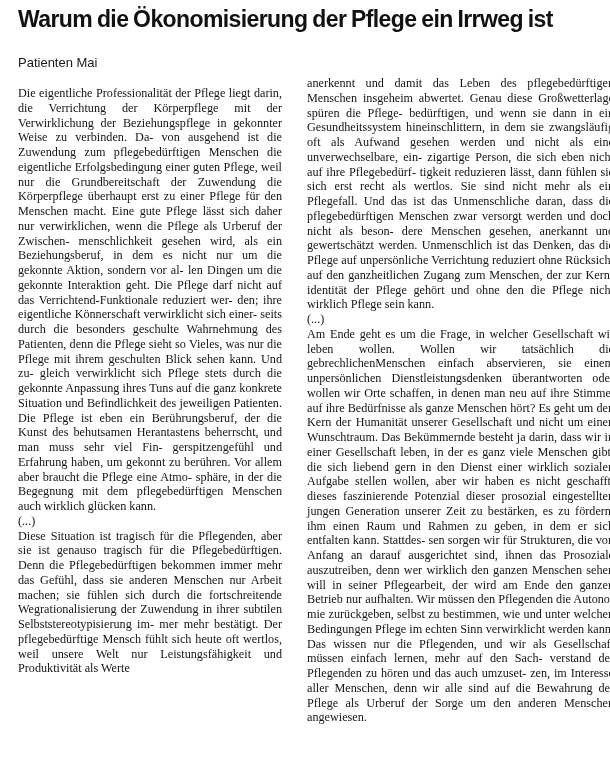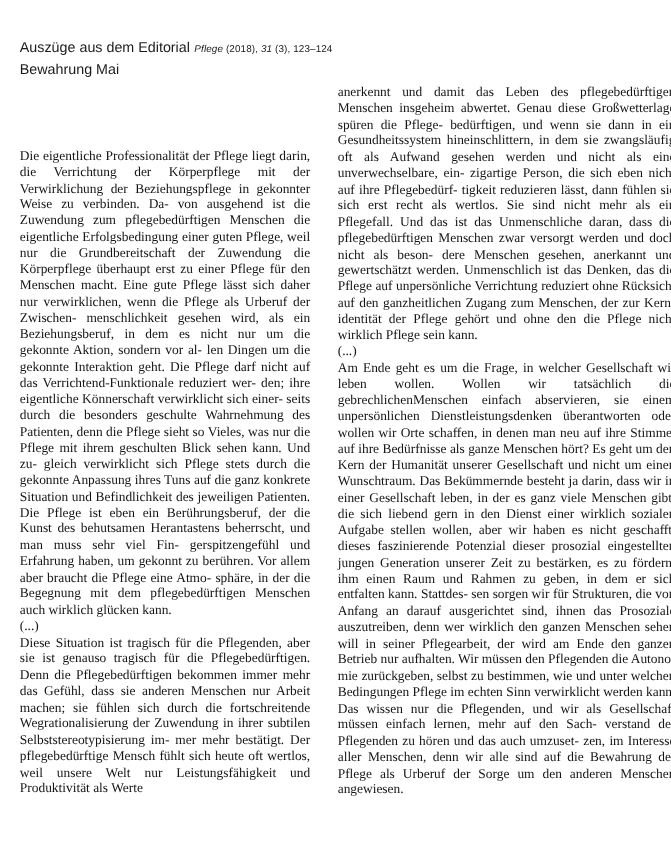--- a/index.html
+++ b/index.html
@@ -66,46 +66,43 @@
     font-family: "Liberation Serif", serif;
     font-size: 12.2px;
     line-height: 14.75px;
     text-align: justify;
     color: #141414;
   }
   .col-left {
     left: 18px;
     top: 86px;
     width: 264px;
-    margin-top: 48px;
   }
   .col-right {
     left: 307px;
     top: 76px;
     width: 307px;
   }
   .body-par {
     margin: 0;
     padding: 0;
   }
   .ellipsis-par {
     text-align: left;
   }
 </style>
 </head>
 <body>
 
 <div class="page">
 
+  <h1 class="title">Warum die Ökonomisierung der Pflege ein Irrweg ist</h1>
 
-  <div class="subtitle">
-    <span>Auszüge aus dem Editorial</span><span class="ref"><span class="it">Pflege</span><span> (2018), </span><span class="it">31</span><span> (3), 123–124</span></span>
-  </div>
 
-  <div class="author">Bewahrung Mai</div>
+  <div class="author">Patienten Mai</div>
 
   <div class="col col-left">
     <p class="body-par">Die eigentliche Professionalität der Pflege liegt darin, die Verrichtung der Körperpflege mit der Verwirklichung der Beziehungspflege in gekonnter Weise zu verbinden. Da- von ausgehend ist die Zuwendung zum pflegebedürftigen Menschen die eigentliche Erfolgsbedingung einer guten Pflege, weil nur die Grundbereitschaft der Zuwendung die Körperpflege überhaupt erst zu einer Pflege für den Menschen macht. Eine gute Pflege lässt sich daher nur verwirklichen, wenn die Pflege als Urberuf der Zwischen- menschlichkeit gesehen wird, als ein Beziehungsberuf, in dem es nicht nur um die gekonnte Aktion, sondern vor al- len Dingen um die gekonnte Interaktion geht. Die Pflege darf nicht auf das Verrichtend-Funktionale reduziert wer- den; ihre eigentliche Könnerschaft verwirklicht sich einer- seits durch die besonders geschulte Wahrnehmung des Patienten, denn die Pflege sieht so Vieles, was nur die Pflege mit ihrem geschulten Blick sehen kann. Und zu- gleich verwirklicht sich Pflege stets durch die gekonnte Anpassung ihres Tuns auf die ganz konkrete Situation und Befindlichkeit des jeweiligen Patienten. Die Pflege ist eben ein Berührungsberuf, der die Kunst des behutsamen Herantastens beherrscht, und man muss sehr viel Fin- gerspitzengefühl und Erfahrung haben, um gekonnt zu berühren. Vor allem aber braucht die Pflege eine Atmo- sphäre, in der die Begegnung mit dem pflegebedürftigen Menschen auch wirklich glücken kann.</p>
     <p class="body-par ellipsis-par">(...)</p>
     <p class="body-par">Diese Situation ist tragisch für die Pflegenden, aber sie ist genauso tragisch für die Pflegebedürftigen. Denn die Pflegebedürftigen bekommen immer mehr das Gefühl, dass sie anderen Menschen nur Arbeit machen; sie fühlen sich durch die fortschreitende Wegrationalisierung der Zuwendung in ihrer subtilen Selbststereotypisierung im- mer mehr bestätigt. Der pflegebedürftige Mensch fühlt sich heute oft wertlos, weil unsere Welt nur Leistungsfähigkeit und Produktivität als Werte</p>
   </div>
 
   <div class="col col-right">
     <p class="body-par">anerkennt und damit das Leben des pflegebedürftigen Menschen insgeheim abwertet. Genau diese Großwetterlage spüren die Pflege- bedürftigen, und wenn sie dann in ein Gesundheitssystem hineinschlittern, in dem sie zwangsläufig oft als Aufwand gesehen werden und nicht als eine unverwechselbare, ein- zigartige Person, die sich eben nicht auf ihre Pflegebedürf- tigkeit reduzieren lässt, dann fühlen sie sich erst recht als wertlos. Sie sind nicht mehr als ein Pflegefall. Und das ist das Unmenschliche daran, dass die pflegebedürftigen Menschen zwar versorgt werden und doch nicht als beson- dere Menschen gesehen, anerkannt und gewertschätzt werden. Unmenschlich ist das Denken, das die Pflege auf unpersönliche Verrichtung reduziert ohne Rücksicht auf den ganzheitlichen Zugang zum Menschen, der zur Kern- identität der Pflege gehört und ohne den die Pflege nicht wirklich Pflege sein kann.</p>
     <p class="body-par ellipsis-par">(...)</p>

